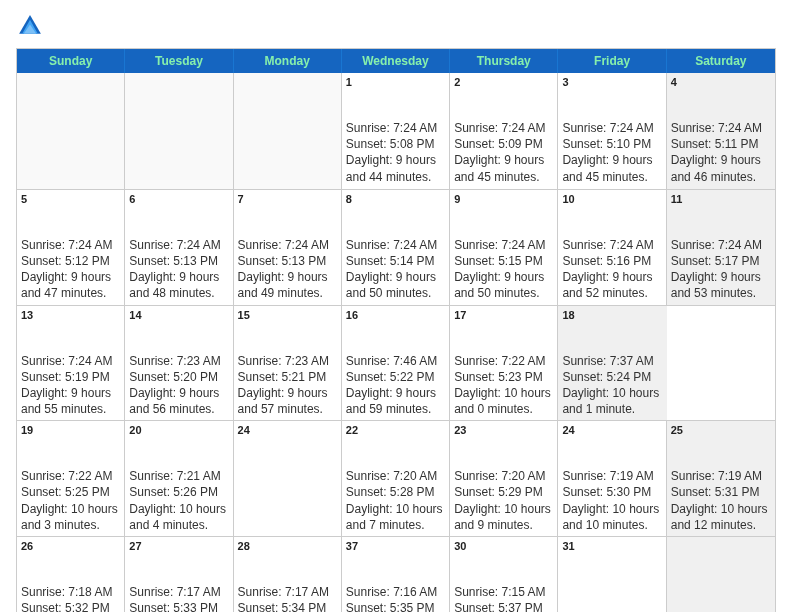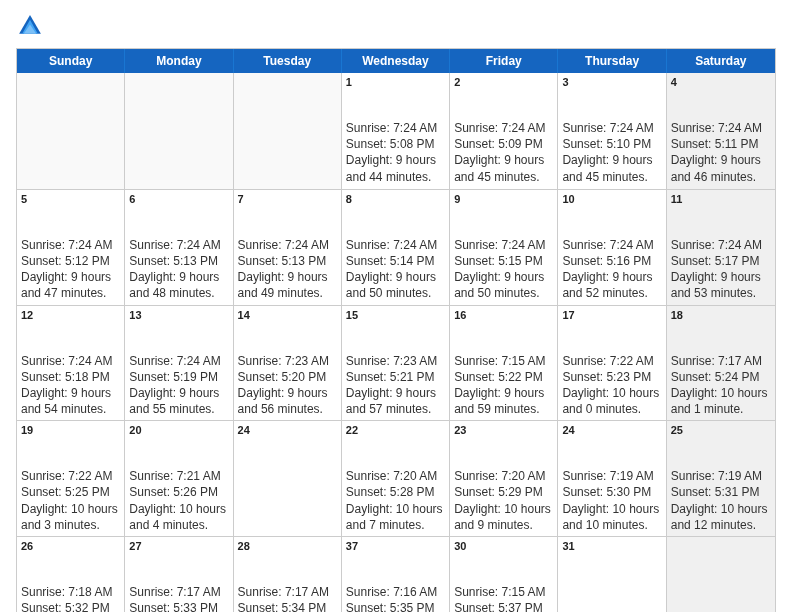--- a/index.html
+++ b/index.html
@@ -57,21 +57,21 @@
       display: flex;
       flex-direction: column;
       border: 1px solid #ccc;
     }
     .cal-header {
       display: grid;
       grid-template-columns: repeat(7, 1fr);
       background: #1565c0;
     }
     .cal-header-cell {
-      color: #ffffff;
+      color: #86efac;
       font-size: 12px;
       font-weight: bold;
       text-align: center;
       padding: 5px 2px;
       border-right: 1px solid #1976d2;
     }
     .cal-header-cell:last-child { border-right: none; }
     .cal-body {
       flex: 1;
       display: grid;
@@ -125,25 +125,25 @@
     </div>
     <div class="title-area">
       <div class="month-title"></div>
       <div class="location"></div>
     </div>
   </div>
 
   <div class="calendar">
     <div class="cal-header" id="cal-header">
         <div class="cal-header-cell">Sunday</div>
+        <div class="cal-header-cell">Tuesday</div>
         <div class="cal-header-cell">Monday</div>
-        <div class="cal-header-cell">Tuesday</div>
         <div class="cal-header-cell">Wednesday</div>
+        <div class="cal-header-cell">Thursday</div>
         <div class="cal-header-cell">Friday</div>
-        <div class="cal-header-cell">Thursday</div>
         <div class="cal-header-cell">Saturday</div>
       </div>
     <div class="cal-body" id="cal-body">
         <div class="cal-row">
           <div class="cal-cell empty"></div>
           <div class="cal-cell empty"></div>
           <div class="cal-cell empty"></div>
           <div class="cal-cell">
             <div class="day-num">1</div>
             <div class="cell-info">Sunrise: 7:24 AM
@@ -219,27 +219,20 @@
           <div class="cal-cell shaded">
             <div class="day-num">11</div>
             <div class="cell-info">Sunrise: 7:24 AM
 Sunset: 5:17 PM
 Daylight: 9 hours
 and 53 minutes.</div>
           </div>
         </div>
         <div class="cal-row">
           <div class="cal-cell">
-            <div class="day-num">12</div>
-            <div class="cell-info">Sunrise: 7:24 AM
-Sunset: 5:18 PM
-Daylight: 9 hours
-and 54 minutes.</div>
-          </div>
-          <div class="cal-cell">
             <div class="day-num">13</div>
             <div class="cell-info">Sunrise: 7:24 AM
 Sunset: 5:19 PM
 Daylight: 9 hours
 and 55 minutes.</div>
           </div>
           <div class="cal-cell">
             <div class="day-num">14</div>
             <div class="cell-info">Sunrise: 7:23 AM
 Sunset: 5:20 PM
@@ -248,35 +241,35 @@
           </div>
           <div class="cal-cell">
             <div class="day-num">15</div>
             <div class="cell-info">Sunrise: 7:23 AM
 Sunset: 5:21 PM
 Daylight: 9 hours
 and 57 minutes.</div>
           </div>
           <div class="cal-cell">
             <div class="day-num">16</div>
-            <div class="cell-info">Sunrise: 7:15 AM
+            <div class="cell-info">Sunrise: 7:46 AM
 Sunset: 5:22 PM
 Daylight: 9 hours
 and 59 minutes.</div>
           </div>
           <div class="cal-cell">
             <div class="day-num">17</div>
             <div class="cell-info">Sunrise: 7:22 AM
 Sunset: 5:23 PM
 Daylight: 10 hours
 and 0 minutes.</div>
           </div>
           <div class="cal-cell shaded">
             <div class="day-num">18</div>
-            <div class="cell-info">Sunrise: 7:17 AM
+            <div class="cell-info">Sunrise: 7:37 AM
 Sunset: 5:24 PM
 Daylight: 10 hours
 and 1 minute.</div>
           </div>
         </div>
         <div class="cal-row">
           <div class="cal-cell">
             <div class="day-num">19</div>
             <div class="cell-info">Sunrise: 7:22 AM
 Sunset: 5:25 PM

